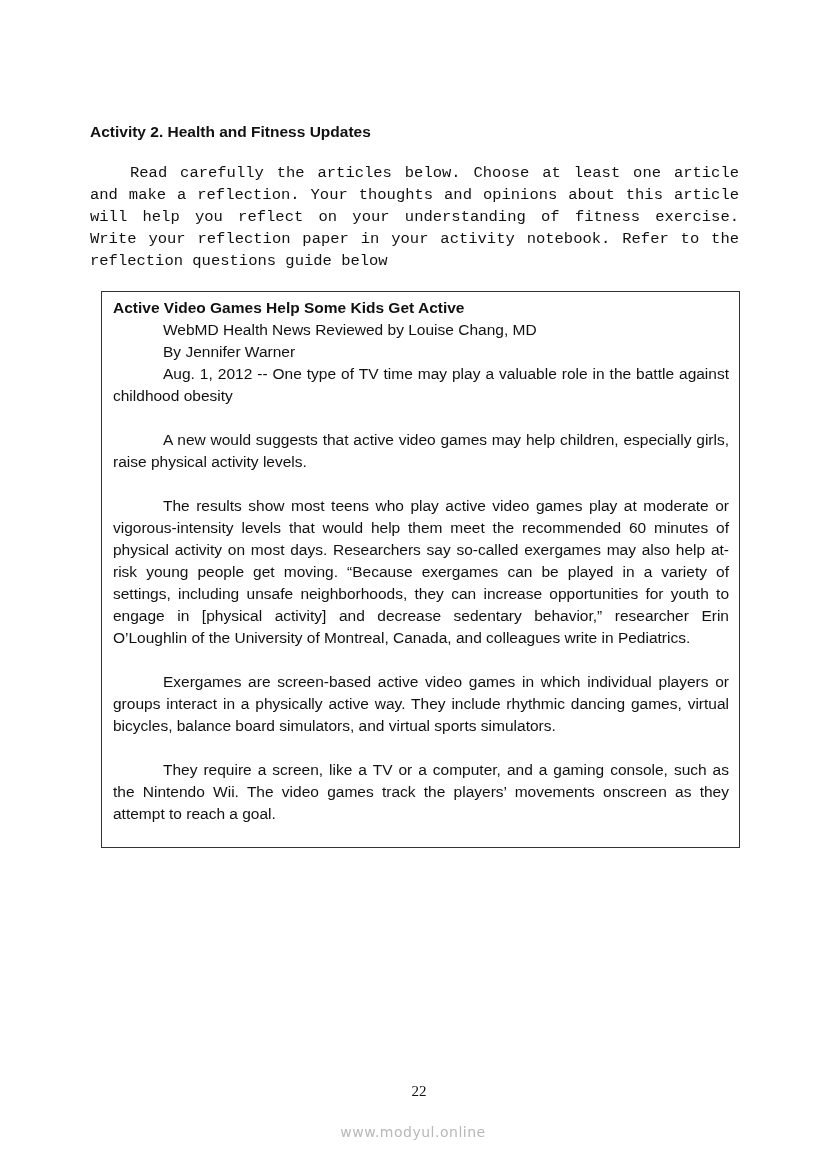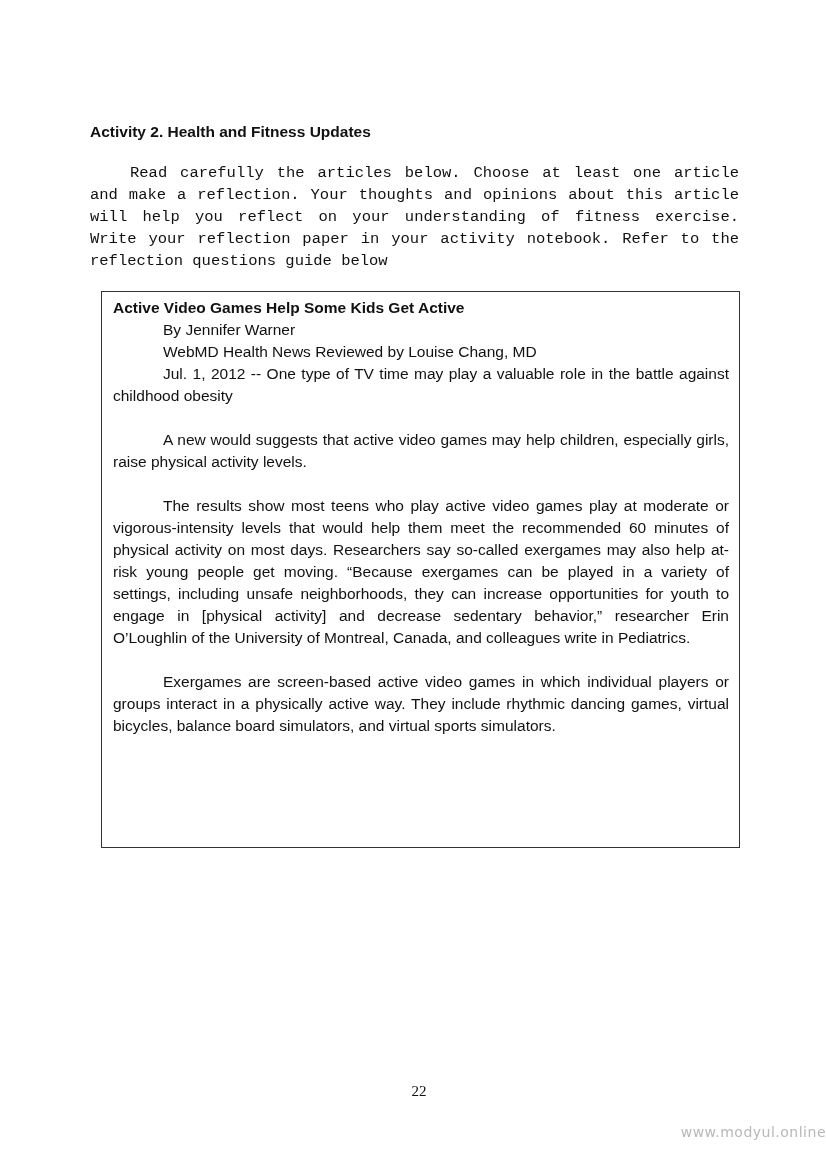--- a/index.html
+++ b/index.html
@@ -79,50 +79,51 @@
       text-align: center;
       font-family: "Liberation Serif", serif;
       font-size: 15px;
       color: #111111;
     }
     .watermark {
       position: absolute;
       left: 0;
       width: 826px;
       top: 1124px;
-      text-align: right;
+      text-align: center;
       font-family: "DejaVu Sans", sans-serif;
       font-size: 14px;
       letter-spacing: 0.5px;
       color: #b8b8b8;
     }
   </style>
 </head>
 <body>
 
 <div class="page">
 
   <h2 class="activity-title">Activity 2. Health and Fitness Updates</h2>
 
   <p class="instructions">Read carefully the articles below. Choose at least one article and make a reflection. Your thoughts and opinions about this article will help you reflect on your understanding of fitness exercise. Write your reflection paper in your activity notebook. Refer to the reflection questions guide below</p>
 
   <div class="article-box">
     <p class="article-title">Active Video Games Help Some Kids Get Active</p>
+    <p class="indent-line">WebMD Health News Reviewed by Louise Chang, MD</p>
     <p class="indent-line">By Jennifer Warner</p>
-    <p class="indent-line">WebMD Health News Reviewed by Louise Chang, MD</p>
-    <p class="para">Jul. 1, 2012 -- One type of TV time may play a valuable role in the battle against childhood obesity</p>
+    <p class="para">Aug. 1, 2012 -- One type of TV time may play a valuable role in the battle against childhood obesity</p>
 
     <div class="gap"></div>
     <p class="para">A new would suggests that active video games may help children, especially girls, raise physical activity levels.</p>
 
     <div class="gap"></div>
     <p class="para">The results show most teens who play active video games play at moderate or vigorous-intensity levels that would help them meet the recommended 60 minutes of physical activity on most days. Researchers say so-called exergames may also help at-risk young people get moving. “Because exergames can be played in a variety of settings, including unsafe neighborhoods, they can increase opportunities for youth to engage in [physical activity] and decrease sedentary behavior,” researcher Erin O’Loughlin of the University of Montreal, Canada, and colleagues write in Pediatrics.</p>
 
     <div class="gap"></div>
     <p class="para">Exergames are screen-based active video games in which individual players or groups interact in a physically active way. They include rhythmic dancing games, virtual bicycles, balance board simulators, and virtual sports simulators.</p>
 
     <div class="gap"></div>
+    <p class="para">They require a screen, like a TV or a computer, and a gaming console, such as the Nintendo Wii. The video games track the players’ movements onscreen as they attempt to reach a goal.</p>
   </div>
 
   <div class="page-number">22</div>
 
   <div class="watermark">www.modyul.online</div>
 </div>
 
 </body></html>

